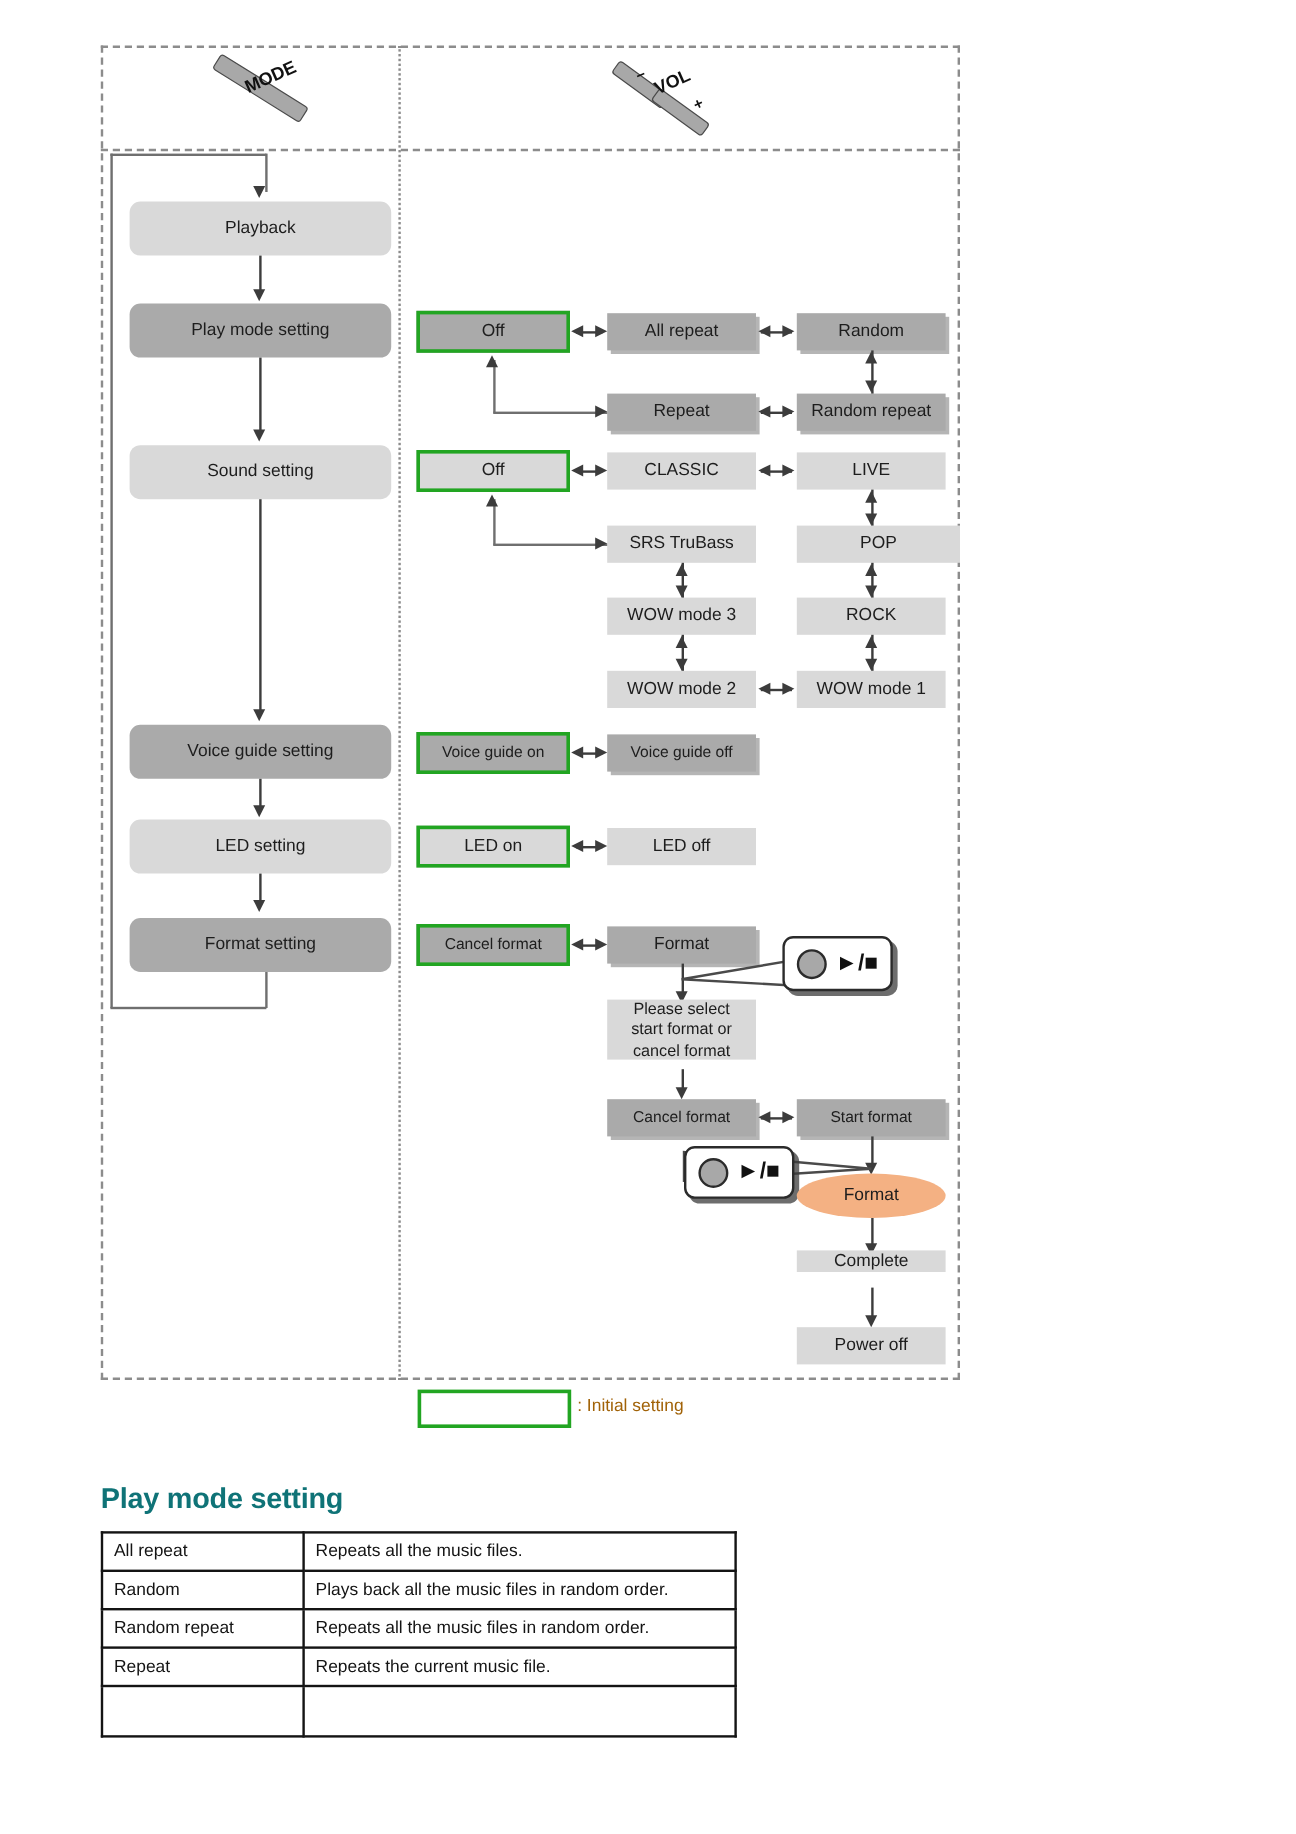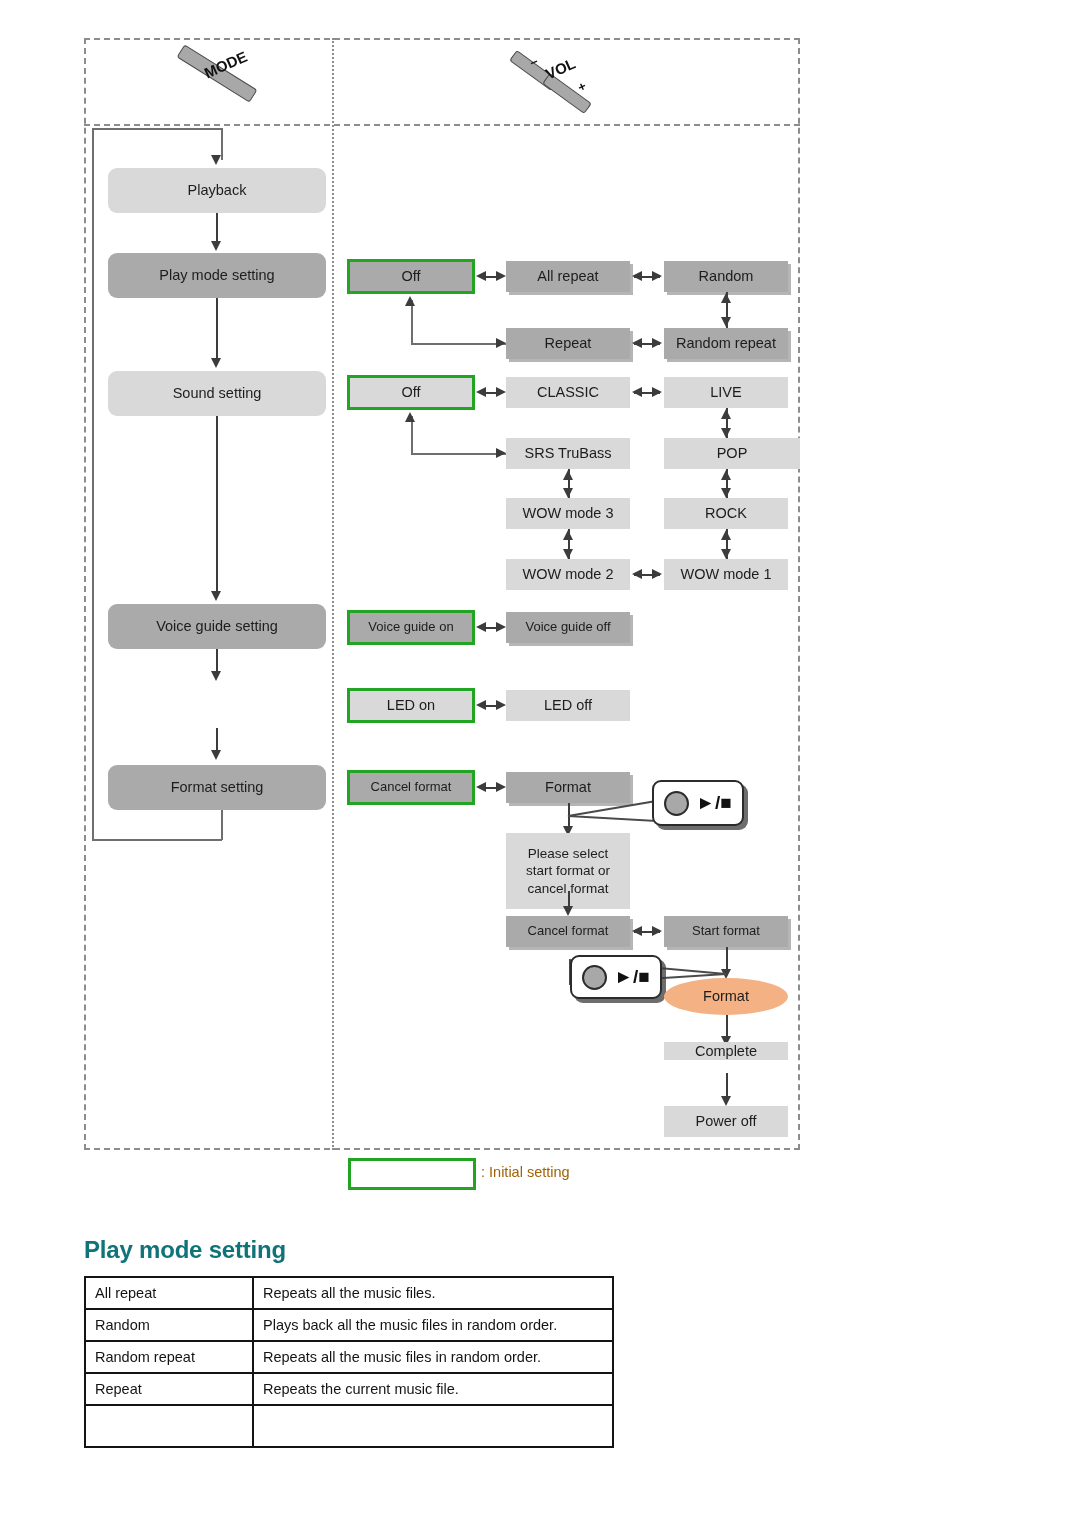--- a/index.html
+++ b/index.html
@@ -142,20 +142,23 @@
   </div>
   <div class="ln ln-v" style="left:216px;top:416px;height:177px;"></div>
   <div class="ar ar-down" style="left:211px;top:591px;"></div>
 
   <div class="node n-midgray n-round" style="left:108px;top:604px;width:218px;height:45px;">
     <span>Voice guide setting</span>
   </div>
   <div class="ln ln-v" style="left:216px;top:649px;height:24px;"></div>
   <div class="ar ar-down" style="left:211px;top:671px;"></div>
 
+  <div class="node n-lightgray n-round" style="left:108px;top:683px;width:218px;height:45px;">
+    <span>LED setting</span>
+  </div>
   <div class="ln ln-v" style="left:216px;top:728px;height:24px;"></div>
   <div class="ar ar-down" style="left:211px;top:750px;"></div>
 
   <div class="node n-midgray n-round" style="left:108px;top:765px;width:218px;height:45px;">
     <span>Format setting</span>
   </div>
   <div class="ln ln-v ln-gray" style="left:221px;top:810px;height:30px;"></div>
 
   <div class="node n-midgray n-initial" style="left:347px;top:259px;width:128px;height:35px;">
     <span>Off</span>
@@ -293,21 +296,21 @@
   <div class="ar ar-down" style="left:563px;top:826px;"></div>
 
   <svg style="position:absolute;left:568px;top:796px;width:110px;height:34px;overflow:visible;">
     <polygon points="0,20 106,2 106,26" fill="#ffffff" stroke="#4a4a4a" stroke-width="2"></polygon>
   </svg>
   <div class="callout" style="left:652px;top:780px;width:92px;height:46px;">
     <span class="knob"></span>
     <span class="pstop">►/■</span>
   </div>
 
-  <div class="node n-lightgray" style="left:506px;top:833px;width:124px;height:76px;">
+  <div class="node n-lightgray" style="left:506px;top:833px;width:124px;height:50px;">
     <span style="white-space:pre-line;font-size:13.5px;line-height:1.28;">Please select
 start format or
 cancel format</span>
   </div>
   <div class="ln ln-v" style="left:568px;top:891px;height:18px;"></div>
   <div class="ar ar-down" style="left:563px;top:906px;"></div>
 
   <div class="node n-midgray n-shadow" style="left:506px;top:916px;width:124px;height:31px;">
     <span style="font-size:13px">Cancel format</span>
   </div>

